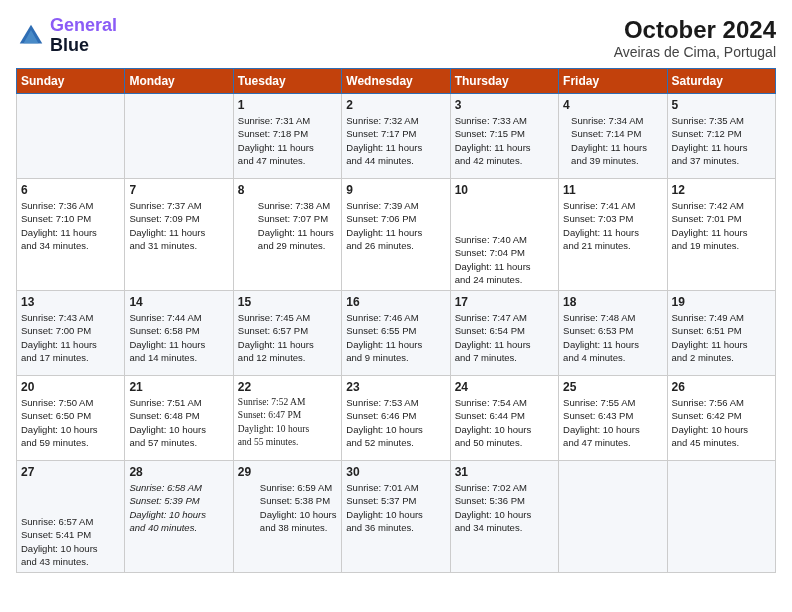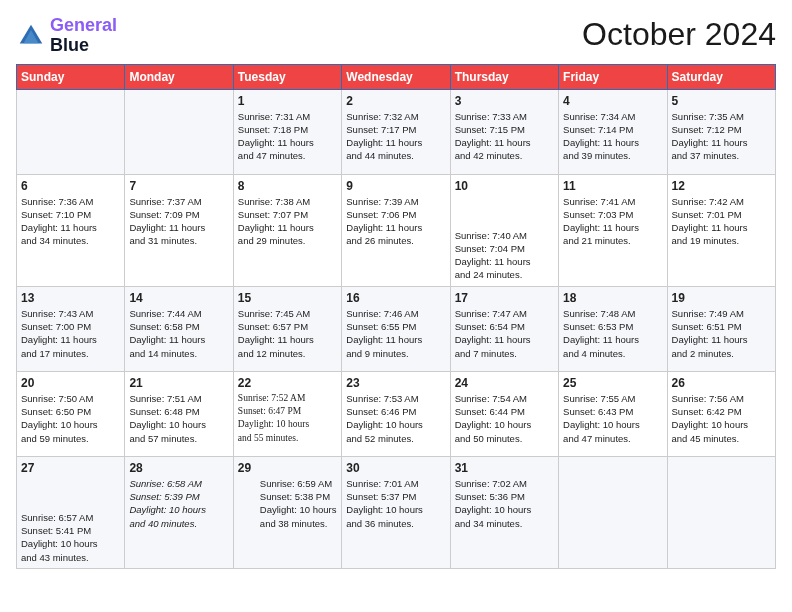--- a/index.html
+++ b/index.html
@@ -31,35 +31,35 @@
       color: #8b5cf6;
     }
     .logo-icon {
       width: 30px;
       height: 30px;
     }
     .title-block {
       text-align: right;
     }
     .month-title {
-      font-size: 32px;
-      font-weight: normal;
+      font-size: 24px;
+      font-weight: bold;
       color: #1a1a1a;
     }
     .subtitle {
       font-size: 14px;
       color: #444;
     }
     table {
       width: 100%;
       border-collapse: collapse;
       font-size: 10.5px;
     }
     thead tr th {
-      background: #ef4444;
+      background: #c2410c;
       color: #fff;
       padding: 5px 4px;
       text-align: left;
       font-size: 12px;
       font-weight: bold;
       border: 1px solid #2e6db4;
     }
     tbody tr td {
       border: 1px solid #ccc;
       vertical-align: top;
@@ -99,20 +99,21 @@
       <polygon points="20,5 35,30 5,30" fill="#2e6db4"></polygon>
       <polygon points="20,12 30,30 10,30" fill="#5a9fd4" opacity="0.6"></polygon>
     </svg>
     <div class="logo-text">
       <span>General</span><br>
       <span style="color:#0f172a">Blue</span>
     </div>
   </div>
   <div class="title-block">
     <div class="month-title">October 2024</div>
+    <div class="subtitle">Aveiras de Cima, Portugal</div>
   </div>
 </div>
 
 <table>
   <thead>
     <tr>
     <th>Sunday</th>
         <th>Monday</th>
         <th>Tuesday</th>
         <th>Wednesday</th>
@@ -141,21 +142,21 @@
         </td>
         <td>
           <span class="day-num">3</span>
           <div class="day-info" style="white-space: pre-line;">Sunrise: 7:33 AM
 Sunset: 7:15 PM
 Daylight: 11 hours
 and 42 minutes.</div>
         </td>
         <td>
           <span class="day-num">4</span>
-          <div class="day-info" style="white-space: pre-line;">Sunrise: 7:34 AM
+          <div class="day-info" style="white-space: pre-line; margin-left: 8px;">Sunrise: 7:34 AM
 Sunset: 7:14 PM
 Daylight: 11 hours
 and 39 minutes.</div>
         </td>
         <td>
           <span class="day-num">5</span>
           <div class="day-info" style="white-space: pre-line;">Sunrise: 7:35 AM
 Sunset: 7:12 PM
 Daylight: 11 hours
 and 37 minutes.</div>
@@ -171,21 +172,21 @@
         </td>
         <td>
           <span class="day-num">7</span>
           <div class="day-info" style="white-space: pre-line;">Sunrise: 7:37 AM
 Sunset: 7:09 PM
 Daylight: 11 hours
 and 31 minutes.</div>
         </td>
         <td>
           <span class="day-num">8</span>
-          <div class="day-info" style="white-space: pre-line;">Sunrise: 7:38 AM
+          <div class="day-info" style="white-space: pre-line; margin-left: 20px;">Sunrise: 7:38 AM
 Sunset: 7:07 PM
 Daylight: 11 hours
 and 29 minutes.</div>
         </td>
         <td>
           <span class="day-num">9</span>
           <div class="day-info" style="white-space: pre-line;">Sunrise: 7:39 AM
 Sunset: 7:06 PM
 Daylight: 11 hours
 and 26 minutes.</div>

